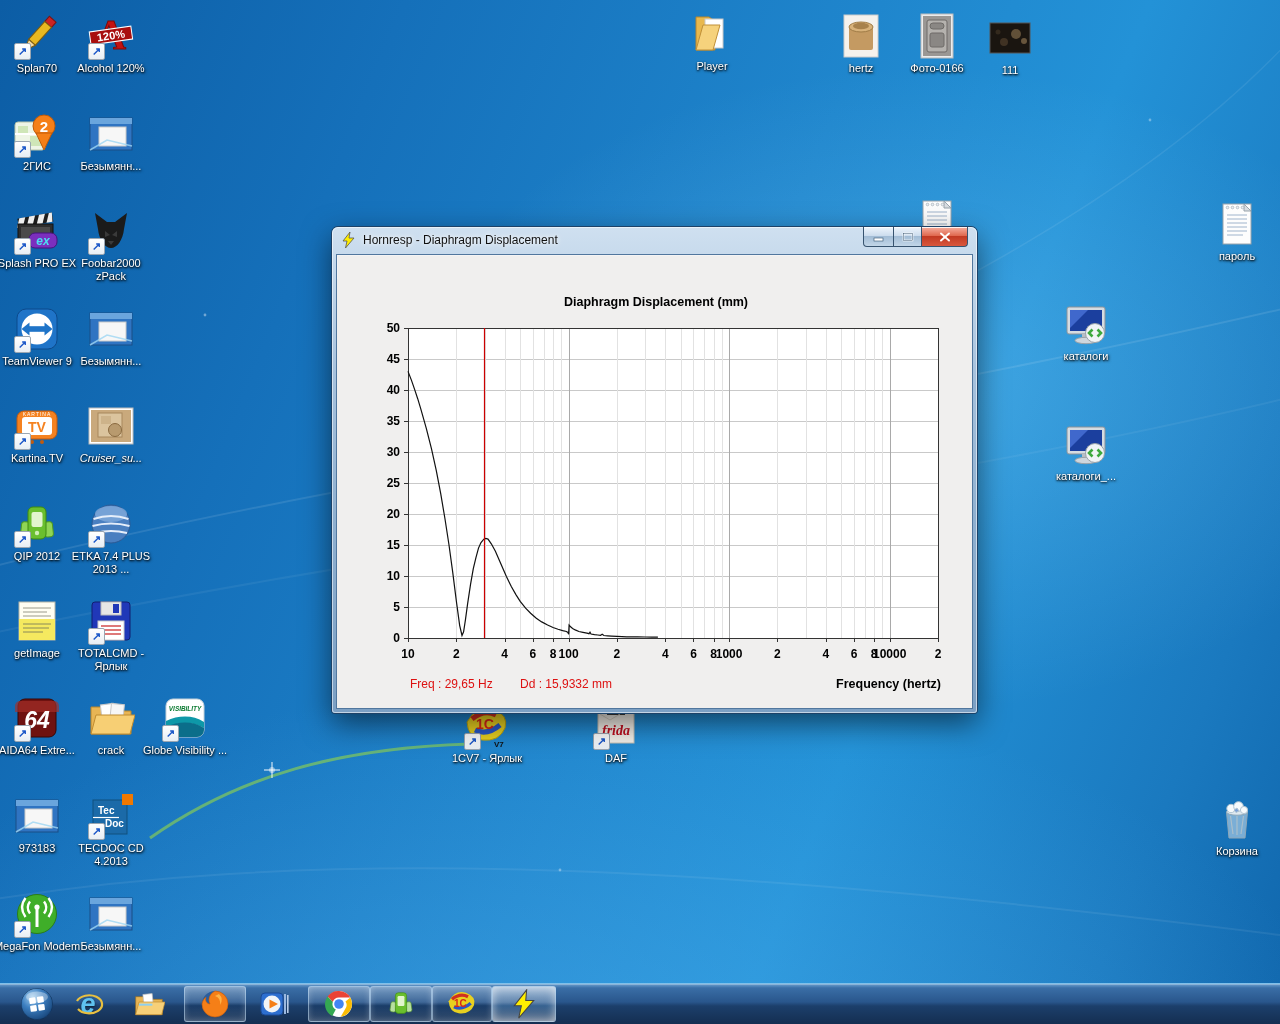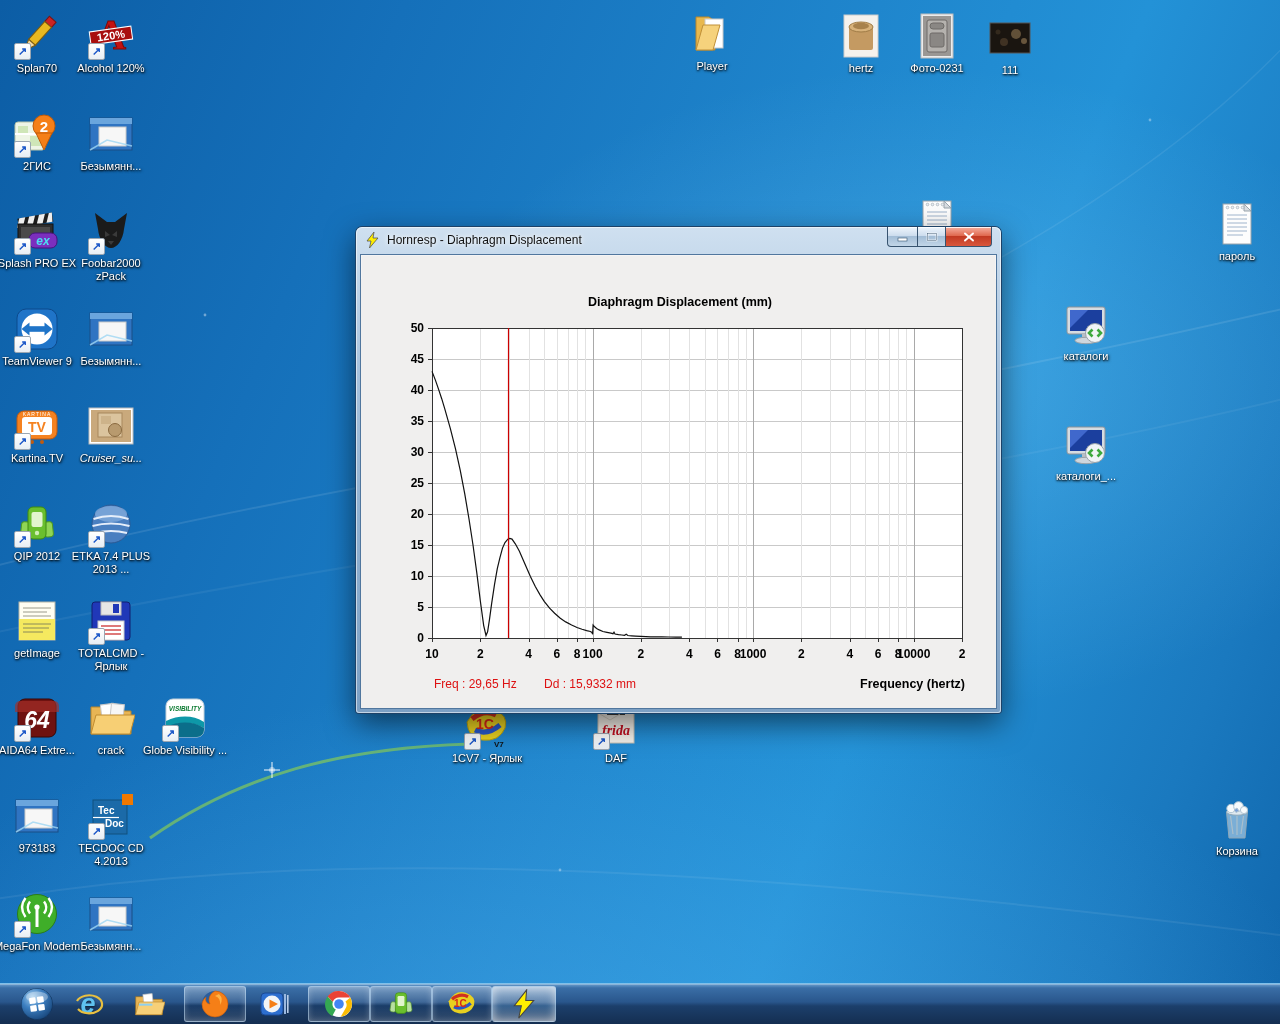--- a/index.html
+++ b/index.html
@@ -18,21 +18,21 @@
   .dicon{position:absolute;width:88px;text-align:center;cursor:default;}
   .dicon .art{width:48px;height:48px;margin:0 auto;position:relative;}
   .dicon .art svg{position:absolute;left:0;top:0;width:48px;height:48px;}
   .dlabel{margin-top:2px;font-size:11px;line-height:13px;color:#fff;
     text-shadow:0 1px 2px rgba(0,0,0,.95),1px 1px 3px rgba(0,0,0,.8);word-wrap:break-word;}
   .sc-arrow{position:absolute;left:1px;bottom:0;width:15px;height:15px;background:linear-gradient(#fff,#e8eef4);
     border:1px solid #9aa6b2;border-radius:2px;font-size:11px;font-weight:bold;color:#1b57c8;
     line-height:14px;text-align:center;}
 
   
-  #hwin{position:absolute;left:356px;top:227px;width:645px;height:486px;
+  #hwin{position:absolute;left:332px;top:227px;width:645px;height:486px;
     border-radius:6px 6px 3px 3px;
     background:linear-gradient(#cfe0f0,#a7c2dd 30%,#8fb0d0 60%,#7ca0c4);
     box-shadow:0 0 0 1px #1d4268,0 10px 30px rgba(0,0,0,.55),inset 0 0 0 1px rgba(255,255,255,.55);}
   .titlebar{position:relative;height:27px;}
   .titleicon{position:absolute;left:9px;top:5px;width:16px;height:16px;}
   .wintitle{position:absolute;left:31px;top:6px;font-size:12px;color:#111;
     text-shadow:0 0 4px rgba(255,255,255,.9),0 0 8px rgba(255,255,255,.8);}
   .cbtns{position:absolute;top:0;right:9px;display:flex;}
   .cbtn{height:19px;border:1px solid #37536f;border-top:none;display:flex;align-items:center;justify-content:center;
     background:linear-gradient(#eef5fc,#cdddee 45%,#a3bdd6 50%,#c2d6e8);box-shadow:inset 0 1px 0 rgba(255,255,255,.85);}
@@ -405,21 +405,21 @@
         <div class="dicon" style="left: 893px; top: 12px;">
           <div class="art">
             <svg viewBox="0 0 48 48">
               <rect x="8" y="2" width="32" height="44" fill="#ececec" stroke="#bbb"></rect>
               <rect x="10" y="4" width="28" height="40" fill="#9a9794"></rect>
               <rect x="14" y="8" width="20" height="32" rx="2" fill="#b5b2ae" stroke="#6e6b68"></rect>
               <rect x="17" y="11" width="14" height="6" rx="3" fill="#8a8784" stroke="#6e6b68"></rect>
               <rect x="17" y="21" width="14" height="14" rx="2" fill="#8a8784" stroke="#6e6b68"></rect>
             </svg>
           </div>
-          <div class="dlabel">Фото-0231</div>
+          <div class="dlabel">Фото-0166</div>
         </div>
         <div class="dicon" style="left: 966px; top: 14px;">
           <div class="art">
             <svg viewBox="0 0 48 48">
               <rect x="4" y="9" width="40" height="30" fill="#1a1510" stroke="#555"></rect>
               <circle cx="30" cy="20" r="5" fill="#6e5a40" opacity=".85"></circle>
               <circle cx="38" cy="27" r="3" fill="#8a7050" opacity=".7"></circle>
               <circle cx="18" cy="28" r="4" fill="#4a3a28" opacity=".8"></circle>
               <circle cx="12" cy="18" r="2.5" fill="#3a2e20" opacity=".8"></circle>
             </svg>

